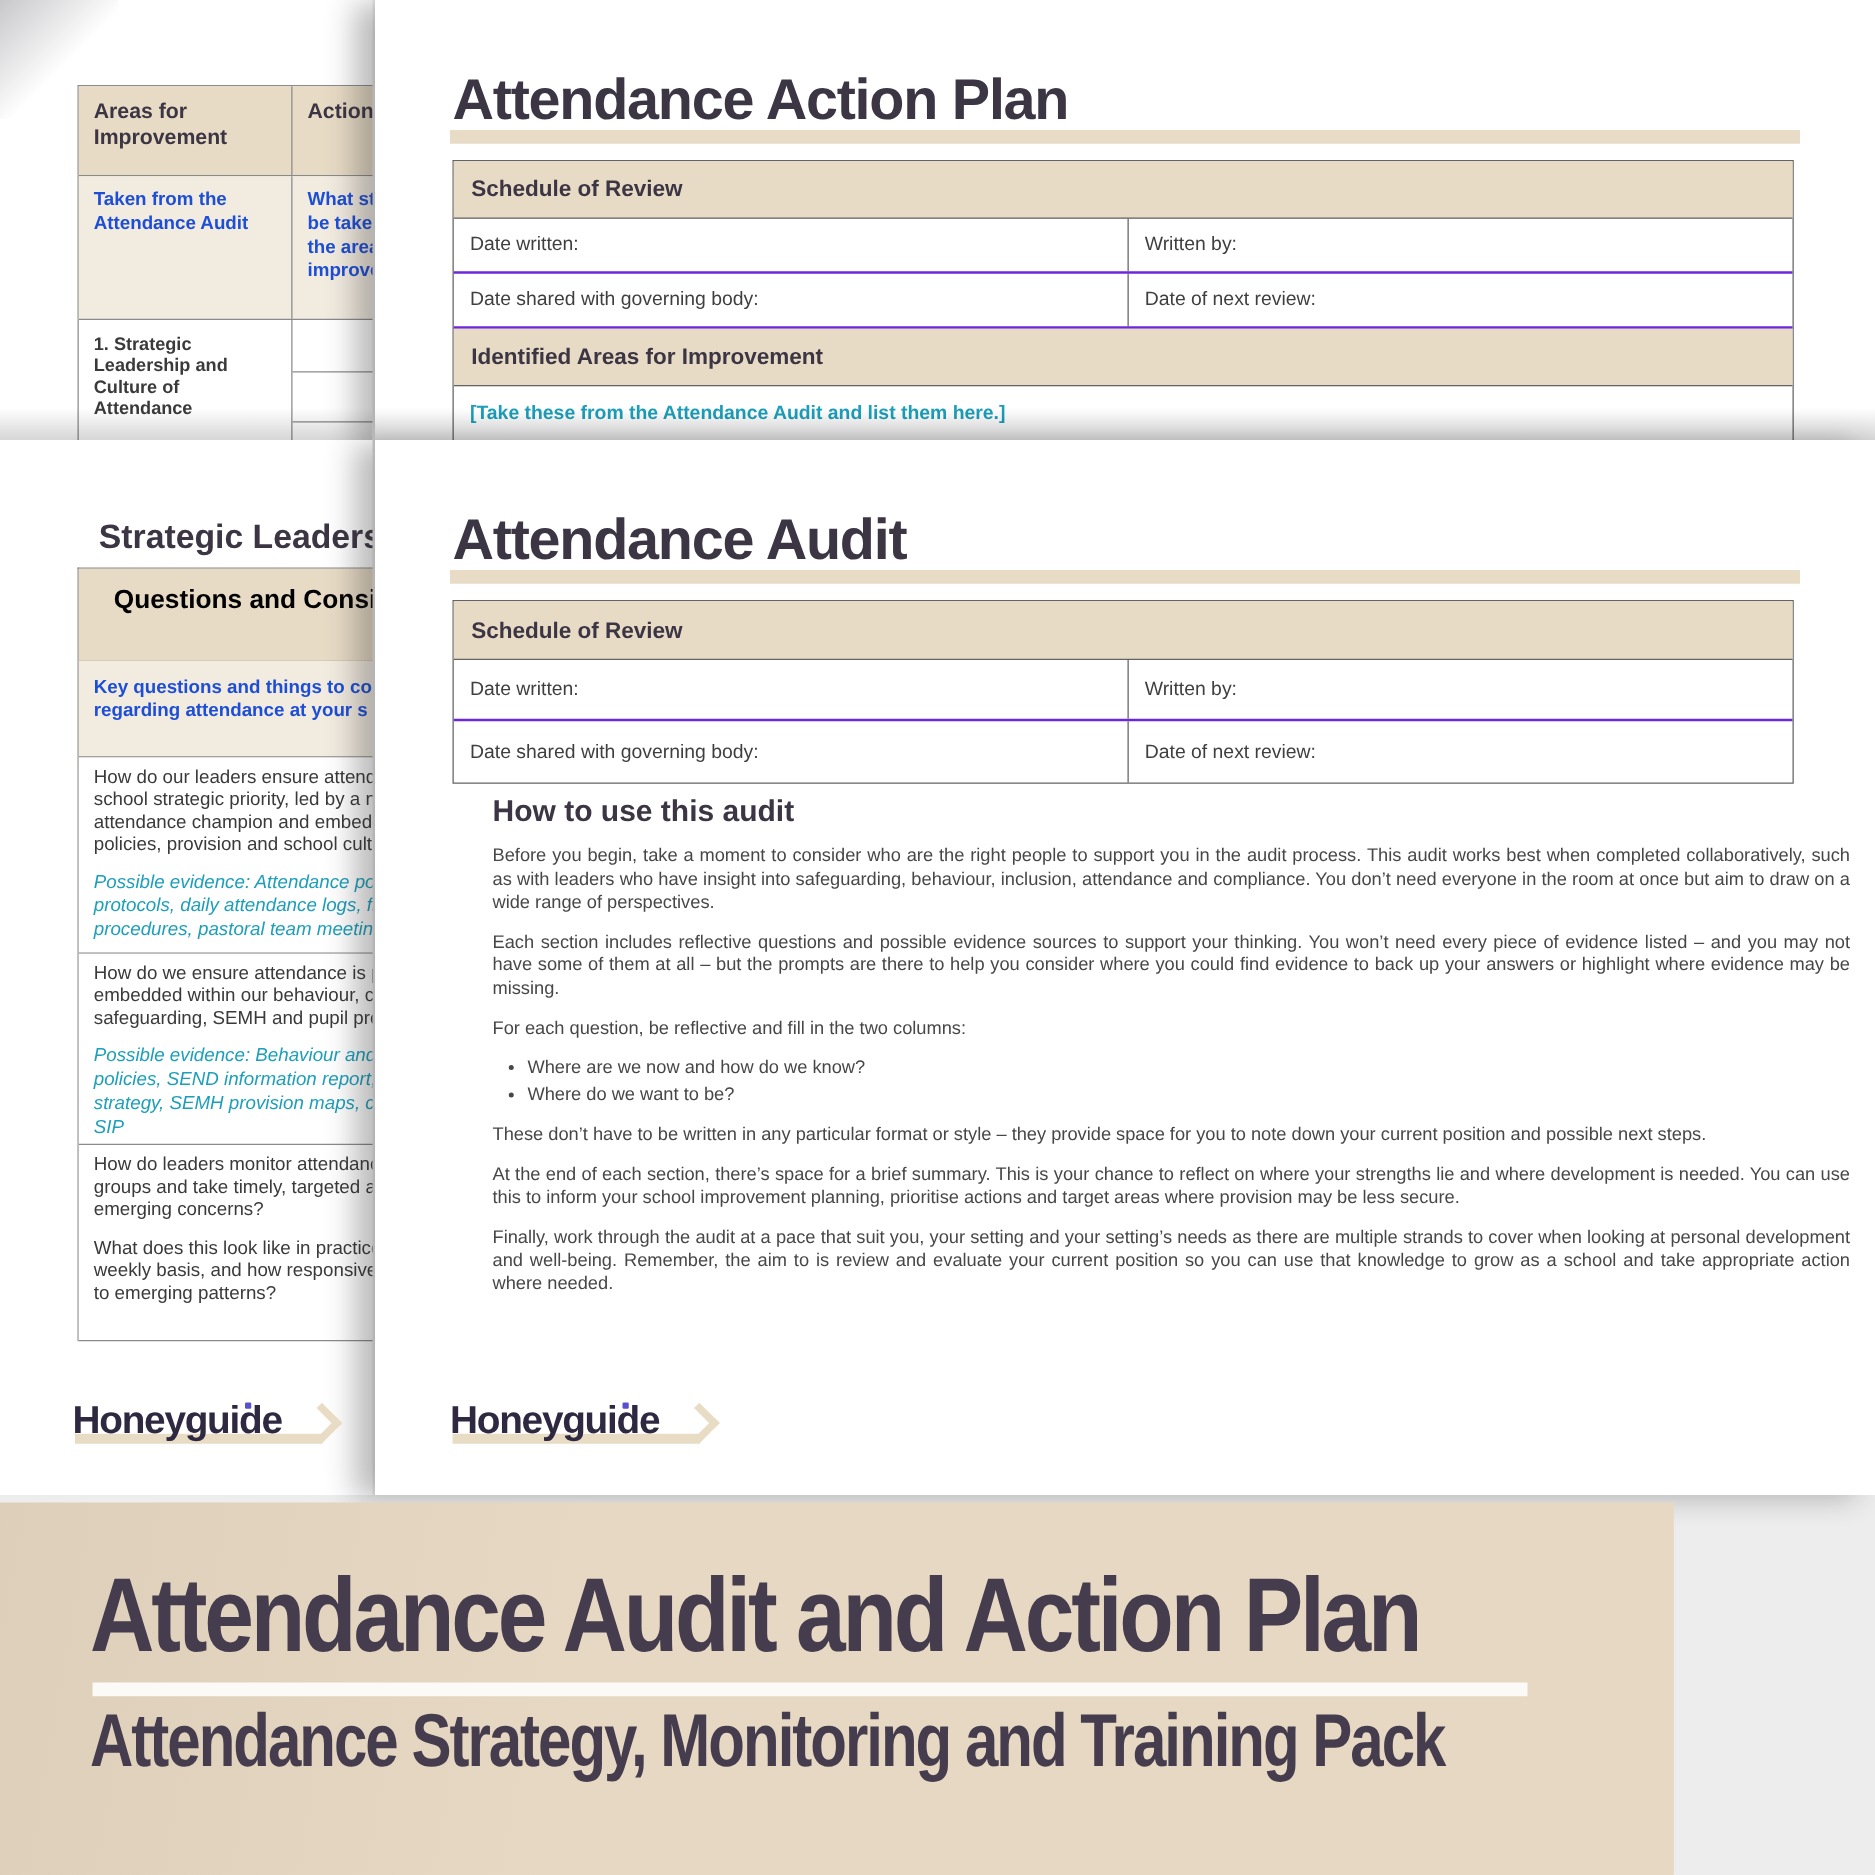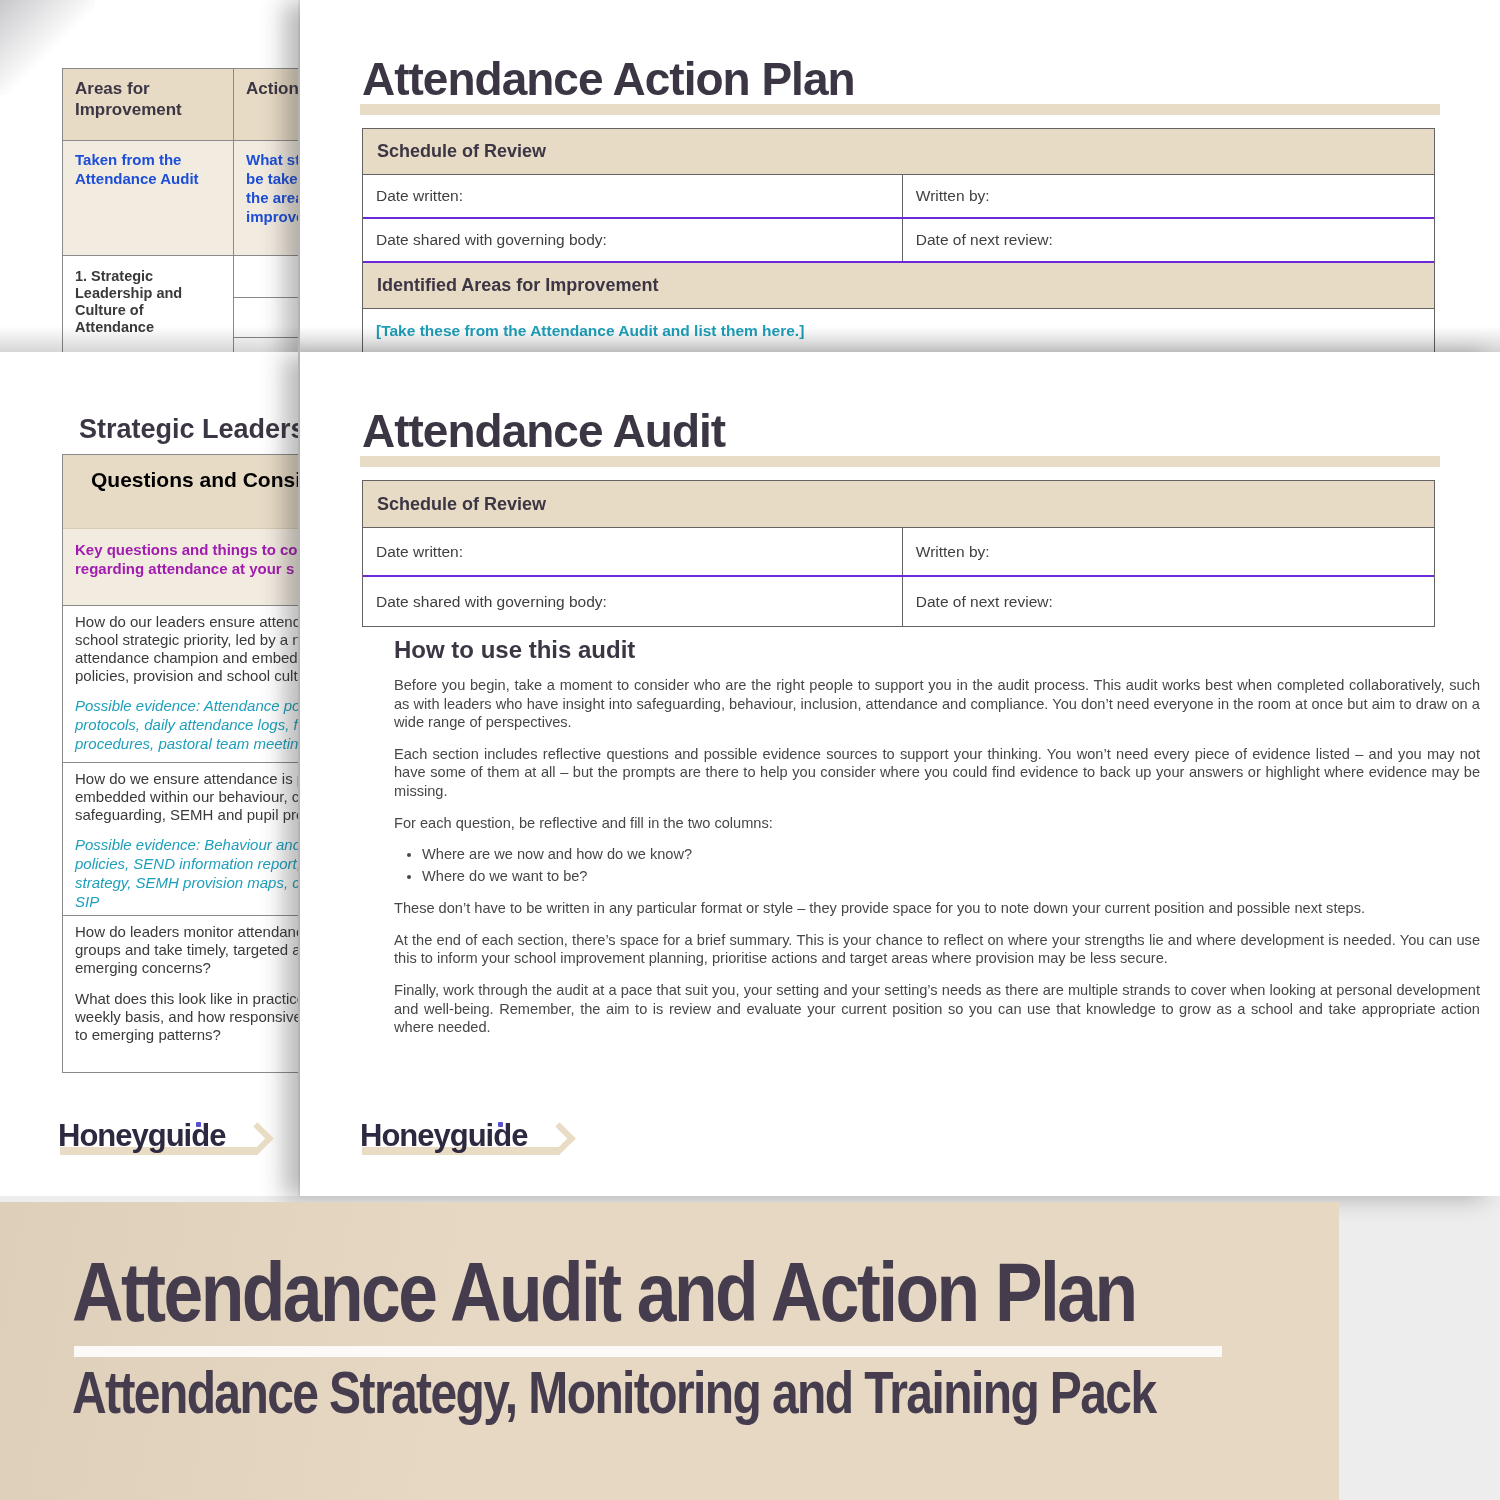--- a/index.html
+++ b/index.html
@@ -54,21 +54,21 @@
   .imp-body .ic1{font-size:14.5px;font-weight:bold;line-height:17px;color:#3a3a3a;padding-top:12px;}
   .imp-body .ic2{padding:0;}
   .emptycell{border-bottom:1px solid #8a8a8a;box-sizing:border-box;}
 
   
   .strat-heading{position:absolute;left:79px;top:62px;font-size:27px;font-weight:bold;color:#3c3644;white-space:nowrap;}
   .q-table{position:absolute;left:62px;top:102px;width:370px;border:1.5px solid #8a8a8a;border-bottom:none;box-sizing:border-box;}
   .q-head{height:74px;background:#e8dbc6;border-bottom:1px solid #d8cbb4;padding:13px 28px;
           font-size:21px;font-weight:bold;color:#000000;box-sizing:border-box;}
   .q-key{height:77px;background:#f2ebe0;border-bottom:1.5px solid #8a8a8a;padding:11px 12px;
-          font-size:15px;font-weight:bold;line-height:19px;color:#a21caf;box-sizing:border-box;}
+          font-size:15px;font-weight:bold;line-height:19px;color:#1d4ed8;box-sizing:border-box;}
   .q-row{border-bottom:1.5px solid #8a8a8a;padding:7px 12px;box-sizing:border-box;background:#fff;}
   .q-row .q{font-size:15px;line-height:18px;color:#3a3a3a;margin-bottom:11px;}
   .q-row .ev{font-size:15px;line-height:19px;font-style:italic;color:#1d9fba;}
   #qrow1{height:157px;} #qrow2{height:153px;} #qrow3{height:157px;}
   #qrow3 .q{margin-bottom:13px;}
 
   
   .logo{position:absolute;width:230px;height:48px;}
   .logo-swoosh{position:absolute;left:2px;top:29px;width:198px;height:8px;background:#e9dcc5;z-index:1;}
   .logo-arrow{position:absolute;left:188px;top:9px;width:17px;height:17px;

